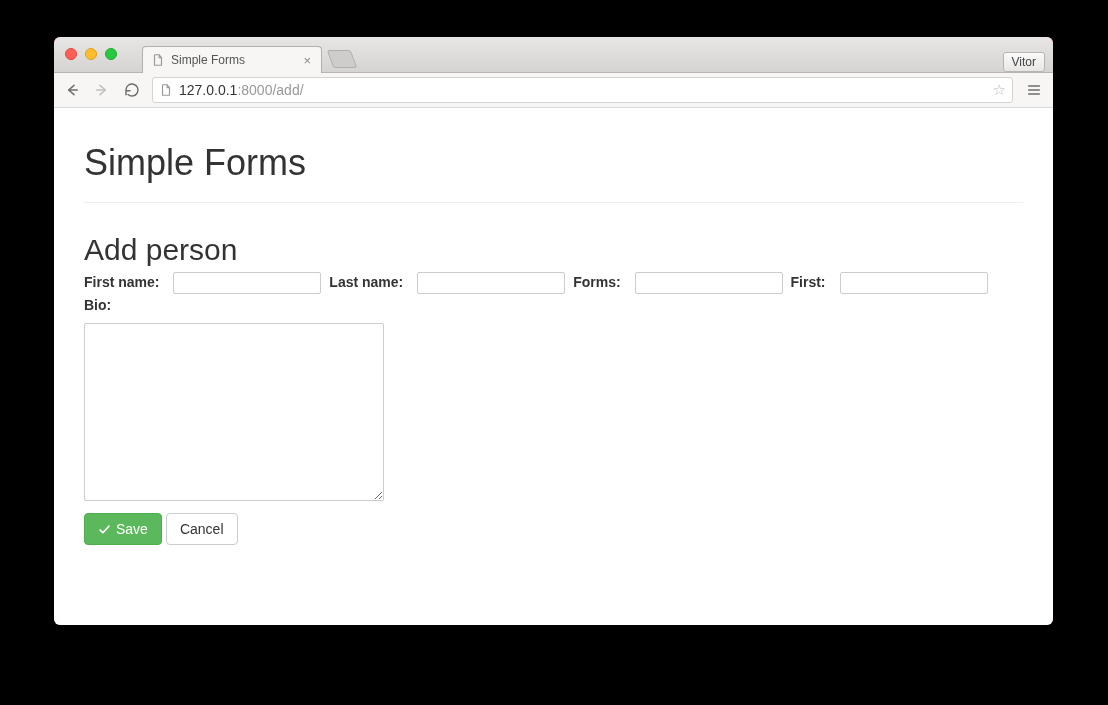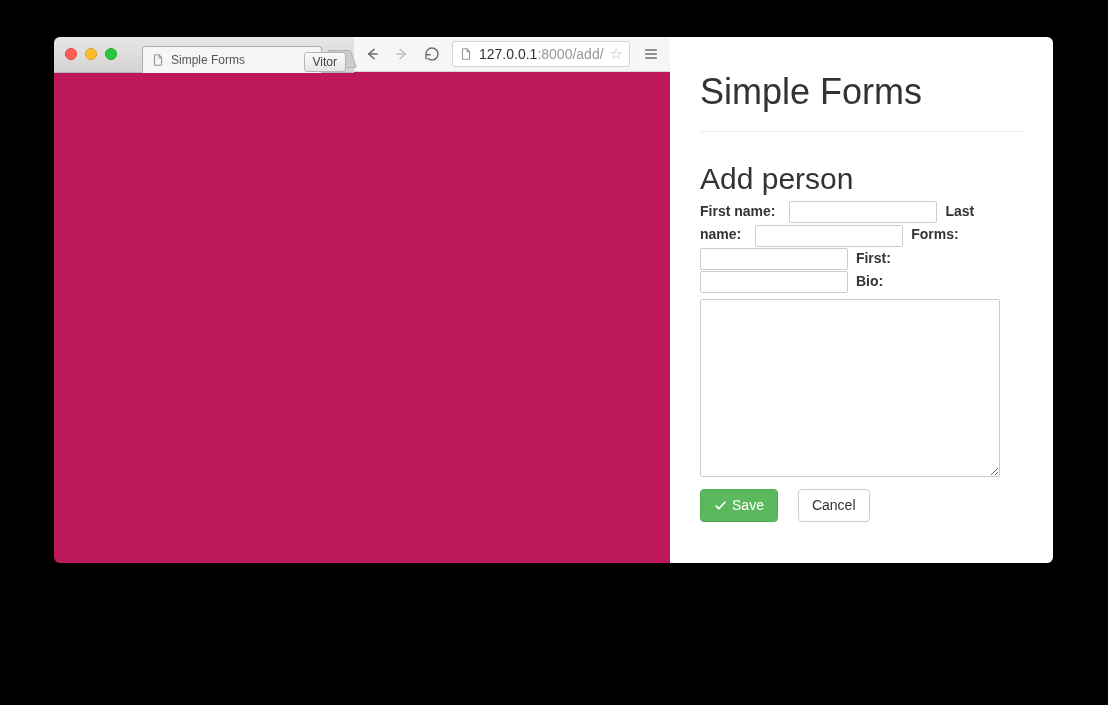--- a/index.html
+++ b/index.html
@@ -12,26 +12,27 @@
       font-family: "Helvetica Neue", Helvetica, Arial, sans-serif;
       width: 1108px;
       height: 705px;
       overflow: hidden;
     }
     .window {
       position: absolute;
       top: 37px;
       left: 54px;
       width: 999px;
-      height: 526px;
+      height: 588px;
       background: #be185d;
       border-radius: 6px;
       box-shadow: 0 20px 60px rgba(0,0,0,0.5);
       overflow: hidden;
       display: flex;
+      flex-direction: column;
     }
     
     .titlebar {
       height: 36px;
       background: linear-gradient(#e8e6e5, #d6d4d2);
       border-bottom: 1px solid #b7b5b3;
       display: flex;
       align-items: flex-end;
       position: relative;
     }
@@ -246,21 +247,21 @@
       border-radius: 2px;
       margin-top: 6px;
       resize: both;
       font-family: inherit;
       font-size: 13px;
       padding: 4px;
     }
     .button-row {
       margin-top: 12px;
       display: flex;
-      gap: 20px;
+      gap: 4px;
       align-items: center;
     }
     .btn {
       display: inline-flex;
       align-items: center;
       justify-content: center;
       gap: 5px;
       padding: 7px 13px;
       font-size: 14px;
       border-radius: 4px;

